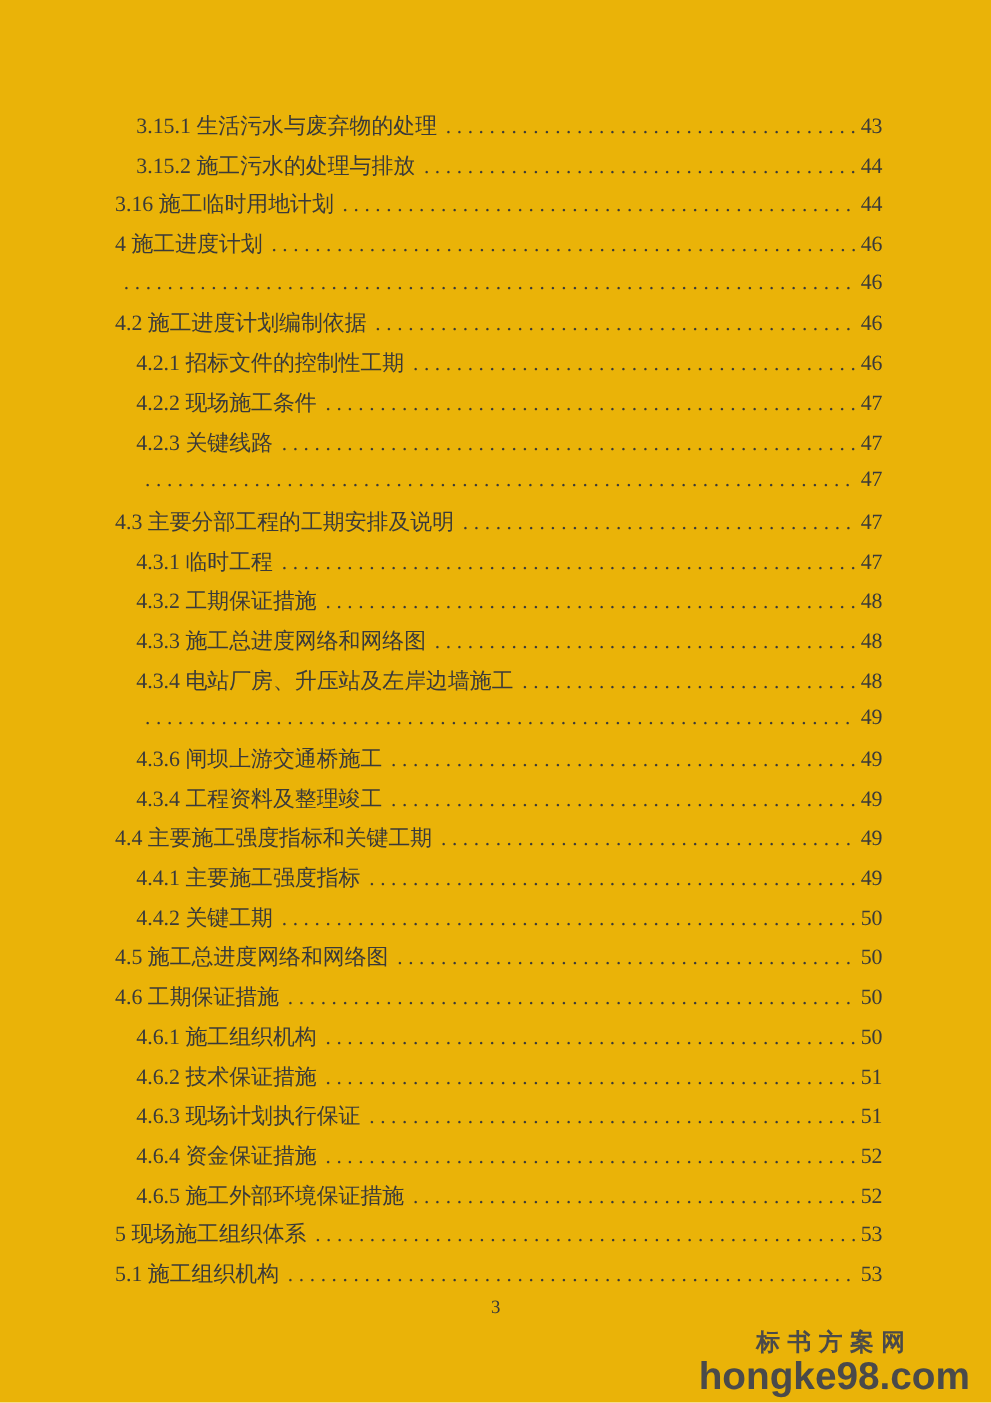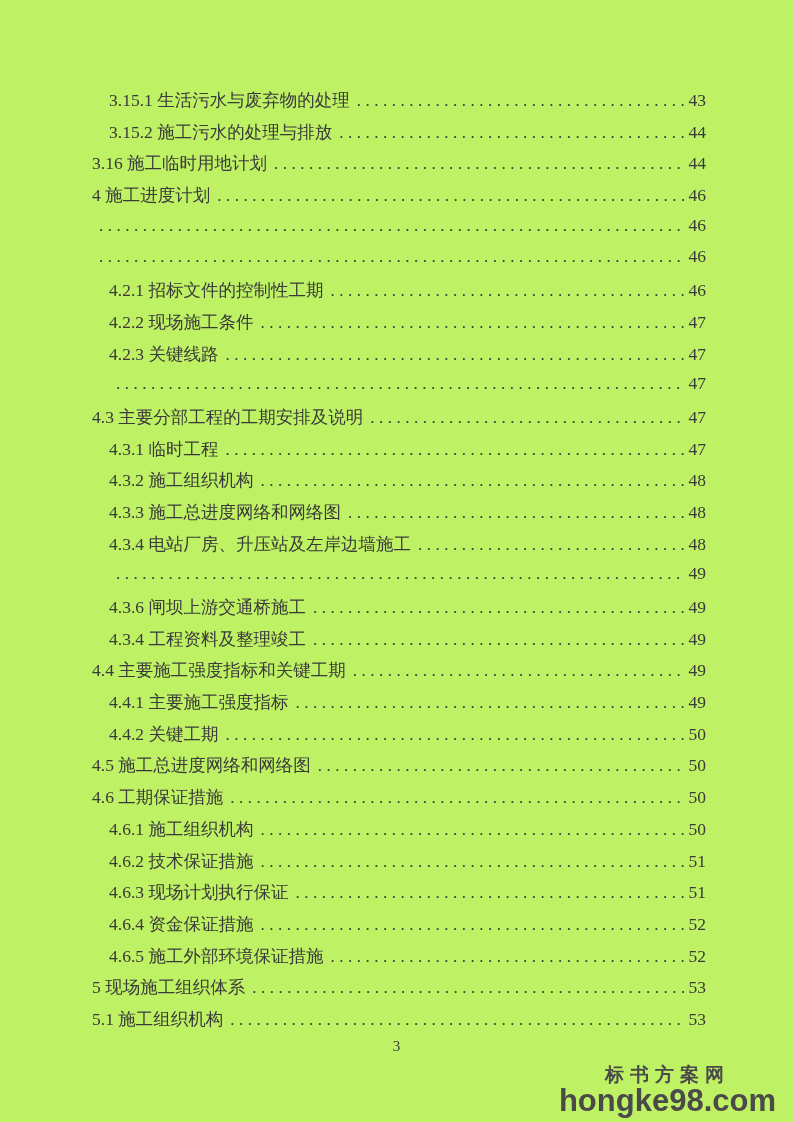--- a/index.html
+++ b/index.html
@@ -4,21 +4,21 @@
 <style>
   html, body {
     margin: 0;
     padding: 0;
     background: #ffffff;
   }
   .document-page {
     position: relative;
     width: 793px;
     height: 1122px;
-    background: #bef264;
+    background: #eab308;
     overflow: hidden;
     font-family: "Liberation Serif", "DejaVu Serif", serif;
     color: #3a3a3a;
   }
   .toc-list {
     position: absolute;
     top: 88px;
     left: 92px;
     right: 87px;
   }
@@ -105,20 +105,21 @@
       <div class="toc-row lvl1">
         <span class="toc-title">4 施工进度计划</span>
         <span class="leader"></span>
         <span class="toc-page">46</span>
       </div>
       <div class="toc-row lvl2">
         <span class="leader"></span>
         <span class="toc-page">46</span>
       </div>
       <div class="toc-row lvl2">
+        <span class="toc-title">4.2 施工进度计划编制依据</span>
         <span class="leader"></span>
         <span class="toc-page">46</span>
       </div>
       <div class="toc-row lvl3">
         <span class="toc-title">4.2.1 招标文件的控制性工期</span>
         <span class="leader"></span>
         <span class="toc-page">46</span>
       </div>
       <div class="toc-row lvl3">
         <span class="toc-title">4.2.2 现场施工条件</span>
@@ -138,21 +139,21 @@
         <span class="toc-title">4.3 主要分部工程的工期安排及说明</span>
         <span class="leader"></span>
         <span class="toc-page">47</span>
       </div>
       <div class="toc-row lvl3">
         <span class="toc-title">4.3.1 临时工程</span>
         <span class="leader"></span>
         <span class="toc-page">47</span>
       </div>
       <div class="toc-row lvl3">
-        <span class="toc-title">4.3.2 施工组织机构</span>
+        <span class="toc-title">4.3.2 工期保证措施</span>
         <span class="leader"></span>
         <span class="toc-page">48</span>
       </div>
       <div class="toc-row lvl3">
         <span class="toc-title">4.3.3 施工总进度网络和网络图</span>
         <span class="leader"></span>
         <span class="toc-page">48</span>
       </div>
       <div class="toc-row lvl3">
         <span class="toc-title">4.3.4 电站厂房、升压站及左岸边墙施工</span>

